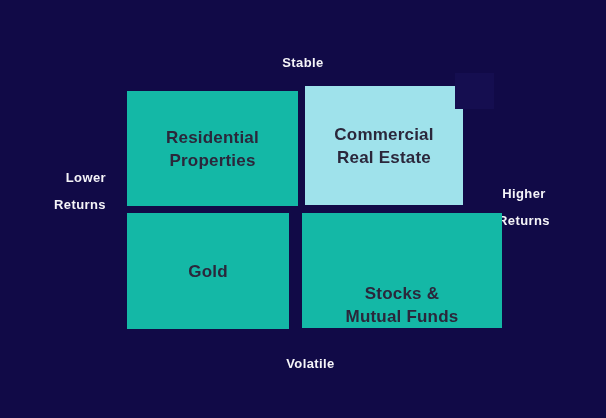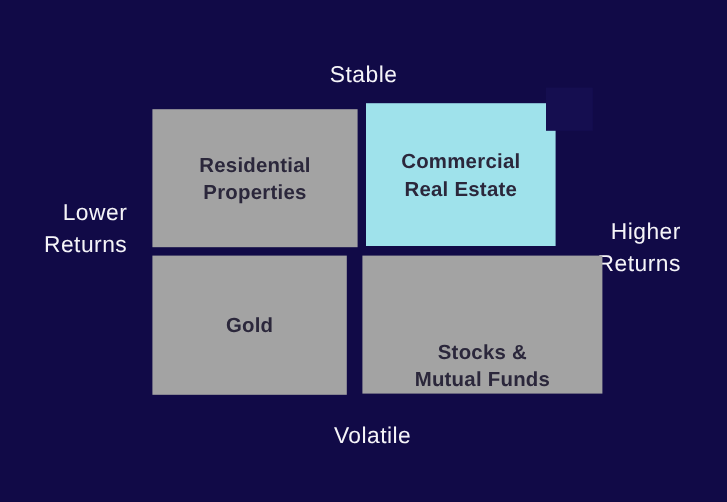--- a/index.html
+++ b/index.html
@@ -11,34 +11,34 @@
     position: relative;
     width: 606px;
     height: 418px;
     background: #110A47;
     overflow: hidden;
     font-family: "Liberation Sans", "DejaVu Sans", sans-serif;
   }
   .axis {
     position: absolute;
     color: #F5F4F8;
-    font-size: 19px;
-    font-weight: 400;
+    font-size: 13px;
+    font-weight: 700;
     letter-spacing: 0.4px;
     line-height: 27px;
     white-space: pre-line;
   }
   .axis-top    { left: 0; right: 0; top: 49px;  text-align: center; }
   .axis-bottom { left: 15px; right: 0; top: 350px; text-align: center; }
   .axis-left   { right: 500px; top: 164px; text-align: right; }
-  .axis-right  { left: 498px;  top: 180px; text-align: right; }
+  .axis-right  { left: 498px;  top: 180px; text-align: center; }
 
   .q {
     position: absolute;
-    background: #a3a3a3;
+    background: #14b8a6;
     display: flex;
     align-items: center;
     justify-content: center;
     z-index: 1;
   }
   .q .q-label {
     white-space: pre-line;
     text-align: center;
     font-size: 17px;
     font-weight: 700;

